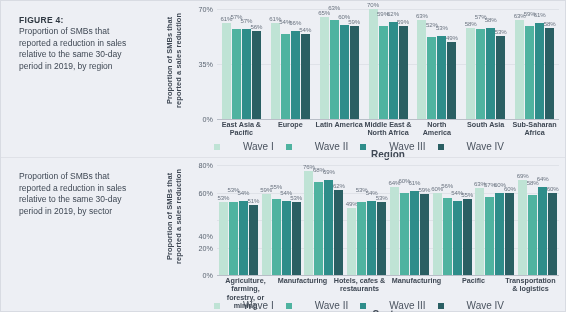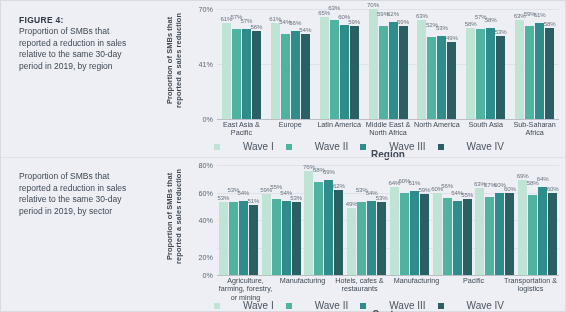--- a/index.html
+++ b/index.html
@@ -78,21 +78,21 @@
   .vlab{
     position:absolute;left:50%;transform:translateX(-50%);
     font-size:6.1px;color:#6b7480;white-space:nowrap;
     letter-spacing:-.1px;
   }
   
   .xlabels{
     position:absolute;left:66px;right:8px;display:flex;
   }
   .xcat{
-    flex:1;text-align:center;font-size:7.2px;font-weight:normal;
+    flex:1;text-align:center;font-size:7.2px;font-weight:bold;
     color:#3f4854;line-height:8.4px;
   }
   .xtitle{
     position:absolute;left:66px;right:8px;text-align:center;
     font-size:10px;font-weight:bold;color:#3f4854;
   }
   
   .legend{
     position:absolute;left:150px;right:0;
     display:flex;align-items:center;justify-content:center;gap:12px;
@@ -117,21 +117,21 @@
     <div class="plotwrap">
       <div class="ytitle">
         <span>
           <span>Proportion of SMBs that</span><br>
           <span>reported a sales reduction</span>
         </span>
       </div>
       <div class="chart" id="chart4">
           <div class="ylab" style="top: 0px;">70%</div>
           <div class="grid" style="top: 0px;"></div>
-          <div class="ylab" style="top: 55px;">41%</div>
+          <div class="ylab" style="top: 55px;">35%</div>
           <div class="grid" style="top: 55px;"></div>
           <div class="ylab" style="top: 110px;">0%</div>
           <div class="axisline" style="top: 110px;"></div>
           <div class="plotarea">
             <div class="group">
               <div class="bar" title="Wave I: 61%" style="height: 95.8571px;">
                 <i style="height: 100%; background: rgb(191, 227, 213);"></i>
                 <span class="vlab" style="bottom: 96.8571px;">61%</span>
               </div>
               <div class="bar" title="Wave II: 57%" style="height: 89.5714px;">
@@ -299,23 +299,23 @@
         <span>
           <span>Proportion of SMBs that</span><br>
           <span>reported a sales reduction</span>
         </span>
       </div>
       <div class="chart" id="chart5">
           <div class="ylab" style="top: 0px;">80%</div>
           <div class="grid" style="top: 0px;"></div>
           <div class="ylab" style="top: 27.5px;">60%</div>
           <div class="grid" style="top: 27.5px;"></div>
-          <div class="ylab" style="top: 55px;">40%</div>
+          <div class="ylab" style="top: 71px;">40%</div>
           <div class="grid" style="top: 55px;"></div>
-          <div class="ylab" style="top: 82.5px; margin-top: 9px;">20%</div>
+          <div class="ylab" style="top: 82.5px;">20%</div>
           <div class="grid" style="top: 82.5px;"></div>
           <div class="ylab" style="top: 110px;">0%</div>
           <div class="axisline" style="top: 110px;"></div>
           <div class="plotarea">
             <div class="group">
               <div class="bar" title="Wave I: 53%" style="height: 72.875px;">
                 <i style="height: 100%; background: rgb(191, 227, 213);"></i>
                 <span class="vlab" style="bottom: 73.875px;">53%</span>
               </div>
               <div class="bar" title="Wave II: 53%" style="height: 72.875px;">

